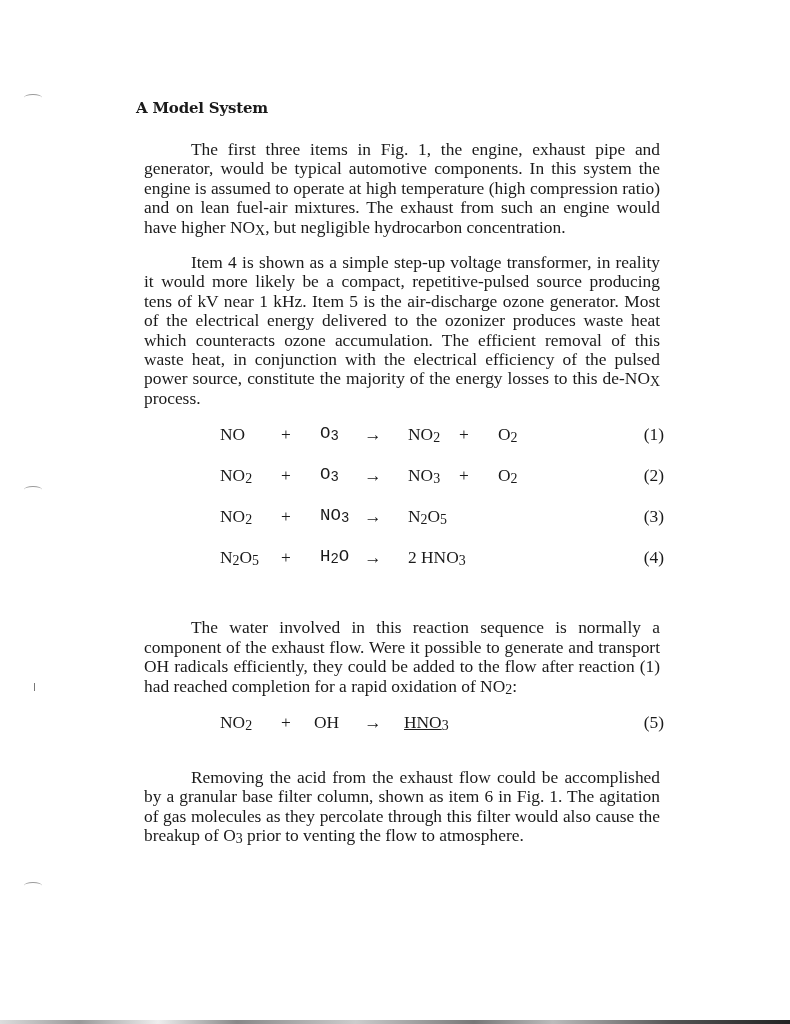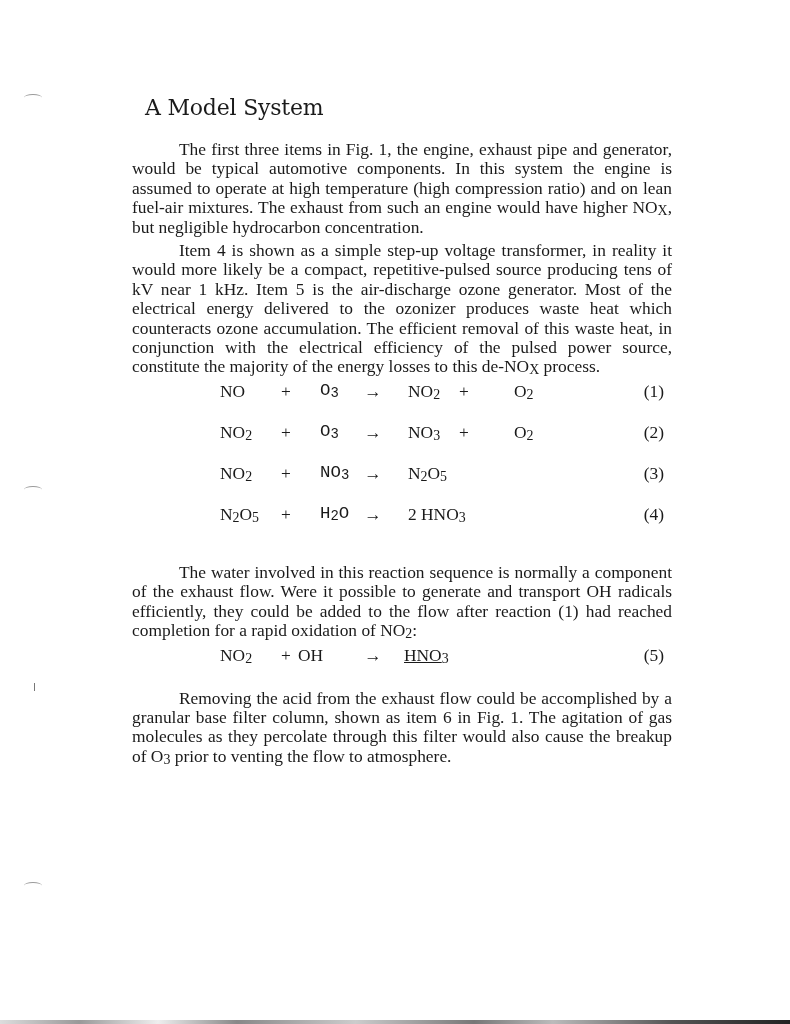--- a/index.html
+++ b/index.html
@@ -3,32 +3,32 @@
 <meta charset="utf-8">
 <style>
   html, body { margin: 0; padding: 0; }
   body {
     width: 790px; height: 1024px; background: #ffffff; position: relative; overflow: hidden;
     font-family: "Liberation Serif", "DejaVu Serif", serif; color: #1a1a1a;
   }
   .page { position: absolute; left: 128px; top: 96px; width: 548px; }
   .heading {
     font-family: "DejaVu Serif", "Liberation Serif", serif;
-    font-weight: normal; font-size: 22px; letter-spacing: -0.2px; margin: 0 0 20px 17px; line-height: 24px;
+    font-weight: bold; font-size: 15px; letter-spacing: -0.2px; margin: 0 0 20px 8px; line-height: 24px;
   }
-  .para { font-size: 17.4px; line-height: 19.4px; text-align: justify; margin: 4px; text-indent: 47px; }
+  .para { font-size: 17.4px; line-height: 19.4px; text-align: justify; margin: 16px; text-indent: 47px; }
   .eqs { margin: 4px 0 0 0; }
   .eq { position: relative; height: 41px; font-size: 17.4px; line-height: 20px; }
   .eq span { position: absolute; top: 0; white-space: nowrap; }
   .eq .c1 { left: 92px; } .eq .p1 { left: 153px; } .eq .c2 { left: 192px; font-family: Liberation Mono, monospace; }
   .eq .ar { left: 236px; } .eq .c3 { left: 280px; } .eq .p2 { left: 331px; }
-  .eq .c4 { left: 386px; text-align: right; } .eq .num { right: 12px; }
+  .eq .c4 { left: 370px; text-align: right; } .eq .num { right: 12px; }
   .eq5 { position: relative; height: 40px; font-size: 17.4px; line-height: 20px; margin-top: 2px; }
   .eq5 span { position: absolute; top: 0; white-space: nowrap; }
-  .eq5 .c1 { left: 92px; } .eq5 .p1 { left: 153px; } .eq5 .c2 { left: 170px; }
+  .eq5 .c1 { left: 92px; } .eq5 .p1 { left: 153px; } .eq5 .c2 { left: 186px; }
   .eq5 .ar { left: 236px; } .eq5 .c3 { left: 276px; text-decoration: underline; } .eq5 .num { right: 12px; }
   sub { font-size: 0.8em; vertical-align: -0.15em; line-height: 0; }
   .gap { height: 14px; }
   .mark { position: absolute; width: 18px; height: 6px; border-top: 1px solid #9a9a9a; border-radius: 50% 50% 0 0; }
   .scanbar { position: absolute; left: 0; bottom: 0; width: 790px; height: 4px;
     background: linear-gradient(90deg, #ddd 0%, #999 10%, #eee 20%, #888 30%, #ccc 45%, #777 60%, #bbb 70%, #555 85%, #222 100%); }
   .tick { position: absolute; left: 34px; top: 683px; width: 1px; height: 8px; background: #777; }
 </style>
 </head>
 <body>

